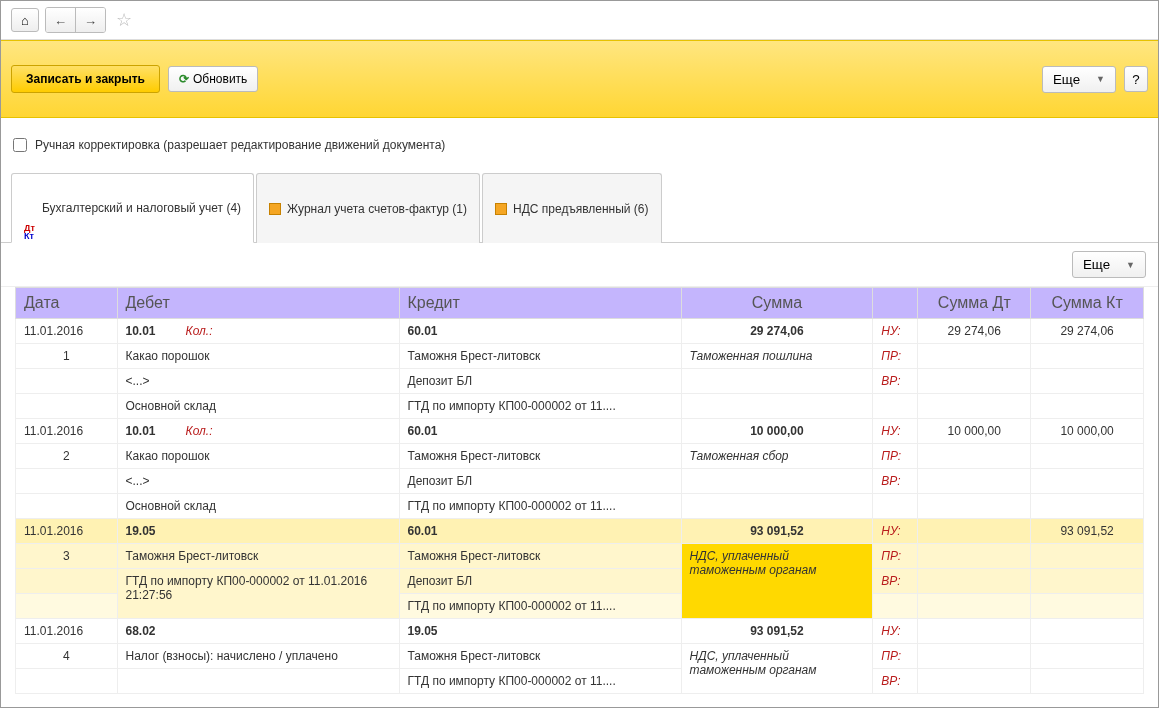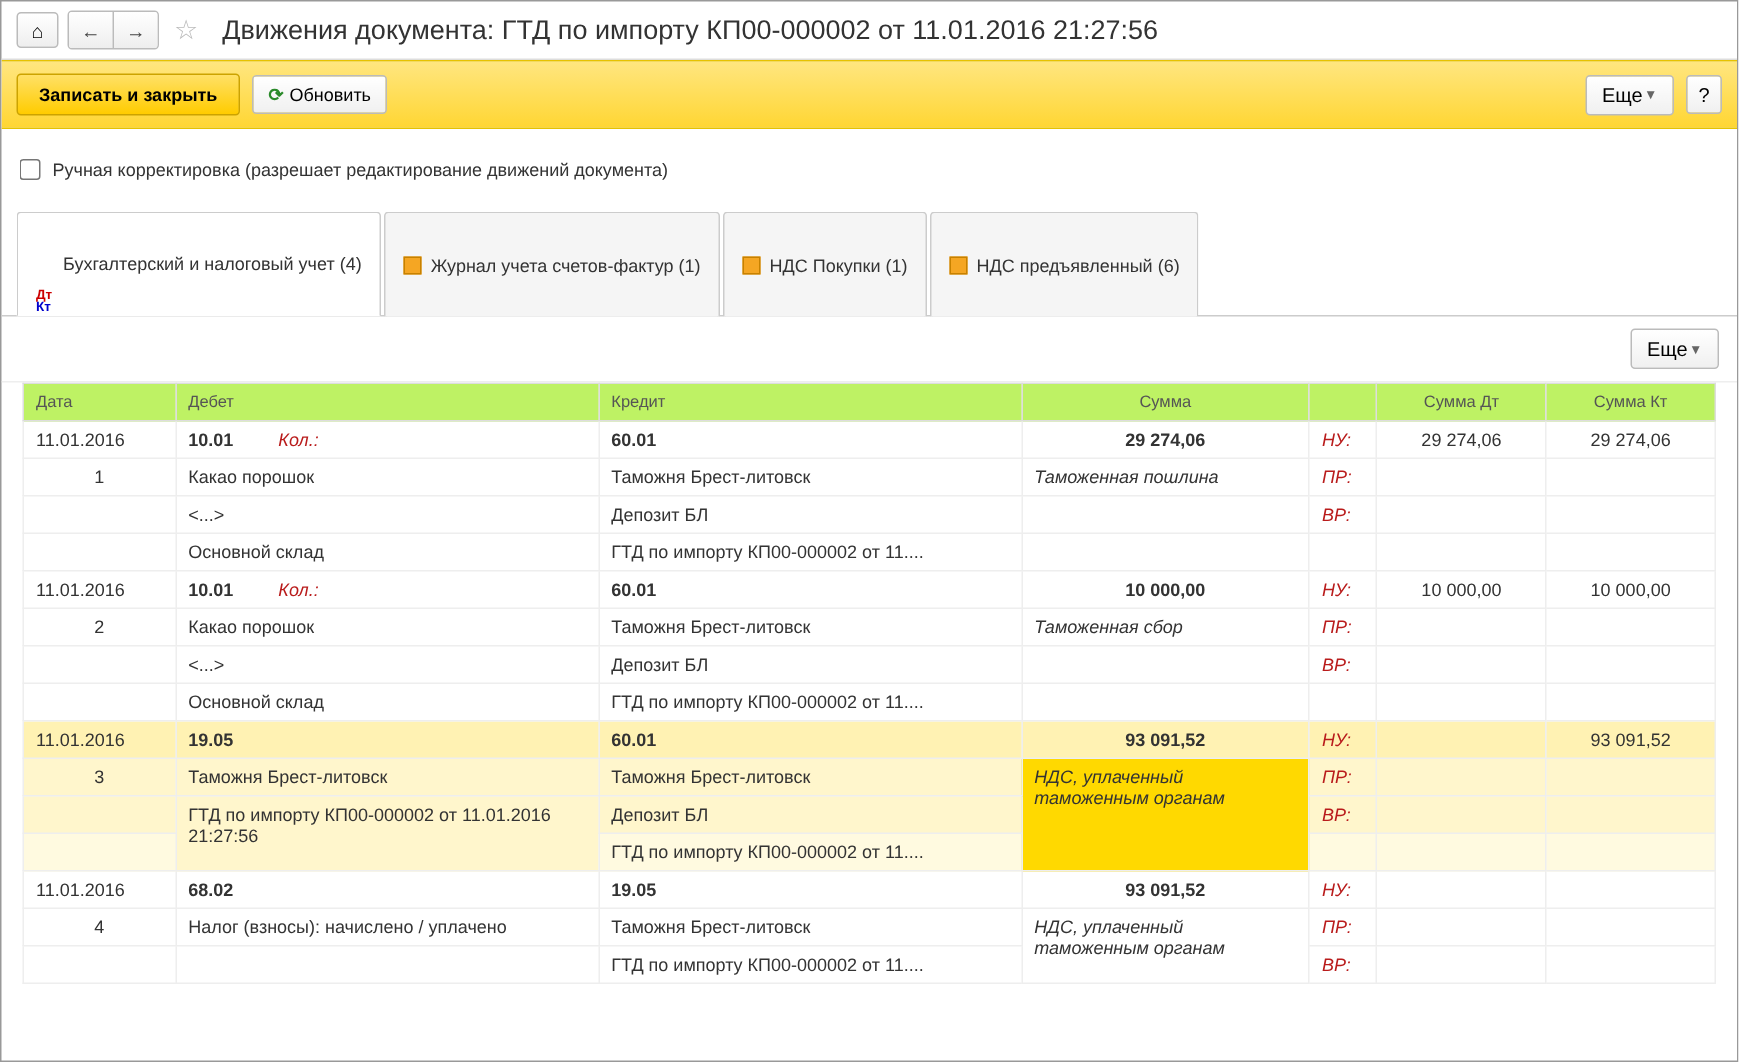--- a/index.html
+++ b/index.html
@@ -5,36 +5,36 @@
 * { box-sizing: border-box; margin: 0; padding: 0; }
 body { font-family: Arial, sans-serif; font-size: 12px; background: #fff; color: #333; }
 .window { width: 1159px; height: 708px; border: 1px solid #999; background: #fff; position: relative; overflow: hidden; }
 .toolbar-top { display: flex; align-items: center; padding: 6px 10px; gap: 6px; border-bottom: 1px solid #ddd; }
 .icon-btn { border: 1px solid #bbb; background: linear-gradient(#fff,#eee); border-radius: 3px; padding: 4px 8px; cursor: pointer; display: inline-flex; align-items: center; justify-content: center; height: 24px; min-width: 28px; }
 .nav-group { display: flex; border: 1px solid #bbb; border-radius: 3px; overflow: hidden; }
 .nav-group .icon-btn { border: none; border-right: 1px solid #bbb; border-radius: 0; }
 .nav-group .icon-btn:last-child { border-right: none; }
 .star { color: #bbb; font-size: 18px; padding: 0 4px; cursor: pointer; }
 .title { font-size: 18px; padding-left: 6px; }
-.yellow-bar { background: linear-gradient(#ffe680,#ffd633); border-top: 1px solid #e6c200; border-bottom: 1px solid #e6c200; padding: 8px 10px; display: flex; align-items: center; gap: 8px; }
+.yellow-bar { background: linear-gradient(#ffe680,#ffd633); border-top: 1px solid #e6c200; border-bottom: 1px solid #e6c200; padding: 24px 10px; display: flex; align-items: center; gap: 8px; }
 .btn-primary { background: linear-gradient(#ffe066,#ffcc00); border: 1px solid #cca300; border-radius: 3px; padding: 6px 14px; font-weight: bold; cursor: pointer; font-size: 12px; }
 .btn { background: linear-gradient(#fff,#f0f0f0); border: 1px solid #bbb; border-radius: 3px; padding: 5px 10px; cursor: pointer; font-size: 12px; display: inline-flex; align-items: center; gap: 4px; }
 .spacer { flex: 1; }
-.dropdown-btn { background: linear-gradient(#fff,#f0f0f0); border: 1px solid #bbb; border-radius: 3px; padding: 5px 10px; cursor: pointer; display: inline-flex; align-items: center; gap: 1px; }
+.dropdown-btn { background: linear-gradient(#fff,#f0f0f0); border: 1px solid #bbb; border-radius: 3px; padding: 5px 10px; cursor: pointer; display: inline-flex; align-items: center; gap: 16px; }
 .chev { font-size: 9px; color: #666; }
 .check-row { padding: 20px 12px; display: flex; align-items: center; gap: 8px; }
 .check-row input { width: 14px; height: 14px; }
 .tabs { display: flex; border-bottom: 1px solid #ccc; padding: 0 10px; gap: 0; }
 .tab { border: 1px solid #ccc; border-bottom: none; background: #f5f5f5; padding: 6px 12px; margin-right: 2px; border-radius: 3px 3px 0 0; cursor: pointer; display: flex; align-items: center; gap: 6px; position: relative; top: 1px; }
 .tab.active { background: #fff; border-bottom: 1px solid #fff; }
 .tab-icon { width: 12px; height: 12px; display: inline-block; margin-top: 44px; }
 .subbar { padding: 8px 12px; display: flex; justify-content: flex-end; border-bottom: 1px solid #eee; }
 .table-wrap { padding: 0 14px; overflow-x: hidden; }
 table { width: 100%; border-collapse: collapse; table-layout: fixed; }
-th { background: #bef264; border: 1px solid #ddd; padding: 6px 8px; text-align: left; font-weight: normal; color: #555; font-size: 11px; }
+th { background: #c4b5fd; border: 1px solid #ddd; padding: 6px 8px; text-align: left; font-weight: normal; color: #555; font-size: 16px; }
 td { border: 1px solid #eee; padding: 5px 8px; vertical-align: top; font-size: 12px; }
 .num { text-align: center; }
 .bold { font-weight: bold; }
 .gray { color: #b91c1c; font-style: italic; }
 .italic { font-style: italic; }
 .row-hl td { background: #fff2b3; }
 .row-hl2 td { background: #fff6cc; }
 .row-hl3 td { background: #fffae0; }
 .hl-yellow { background: #ffd900 !important; }
 .col-date { width: 90px; }
@@ -64,21 +64,20 @@
       </button>
     <div class="nav-group">
       <button class="icon-btn">
           <span class="arrow-icon">←</span>
         </button>
       <button class="icon-btn">
           <span class="arrow-icon">→</span>
         </button>
     </div>
     <span class="star">☆</span>
-    <span class="title">Движения документа: ГТД по импорту КП00-000002 от 11.01.2016 21:27:56</span>
   </div>
 
   <div class="yellow-bar">
     <button class="btn-primary">Записать и закрыть</button>
     <button class="btn">
       <span class="refresh-icon">⟳</span>
       <span>Обновить</span>
     </button>
     <div class="spacer"></div>
     <button class="dropdown-btn">
@@ -94,24 +93,20 @@
   </div>
 
   <div class="tabs">
     <div class="tab active">
       <span class="tab-icon dtkt"><span class="dt">Дт</span><br><span class="kt">Кт</span></span>
       <span>Бухгалтерский и налоговый учет (4)</span>
     </div>
     <div class="tab">
       <span class="reg-icon"></span>
       <span>Журнал учета счетов-фактур (1)</span>
-    </div>
-    <div class="tab">
-      <span class="reg-icon"></span>
-      <span>НДС Покупки (1)</span>
     </div>
     <div class="tab">
       <span class="reg-icon"></span>
       <span>НДС предъявленный (6)</span>
     </div>
   </div>
 
   <div class="subbar">
     <button class="dropdown-btn">
       <span>Еще</span>

